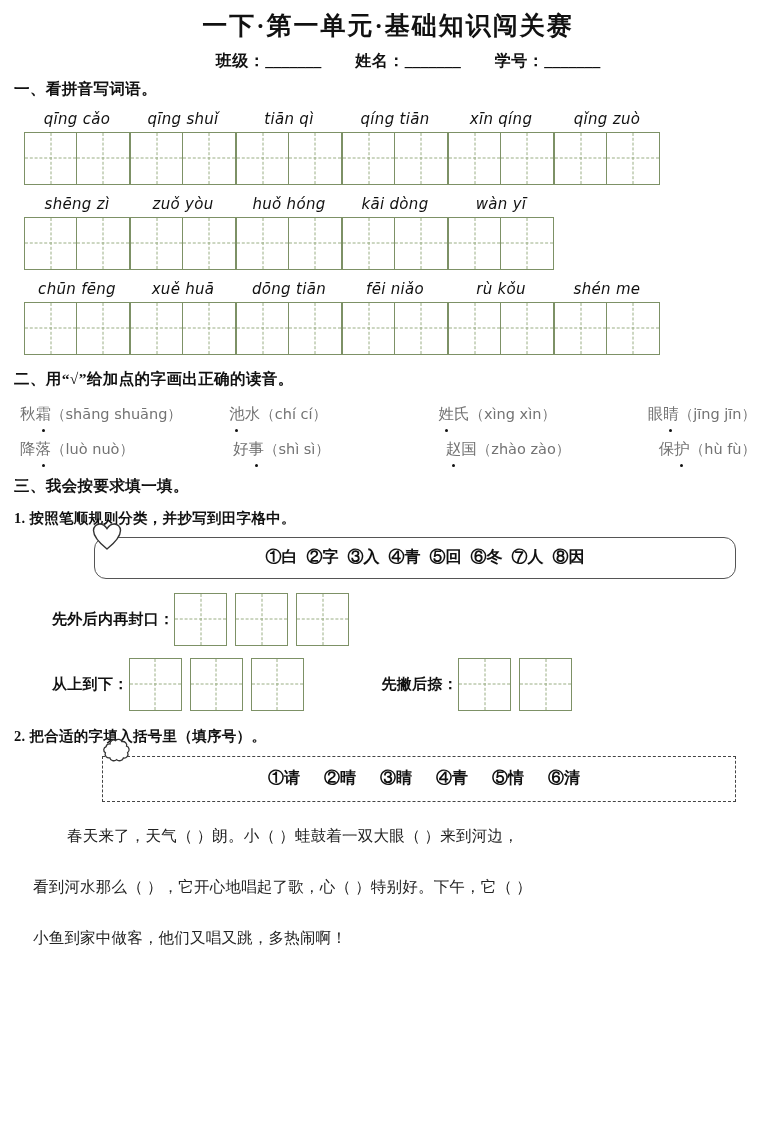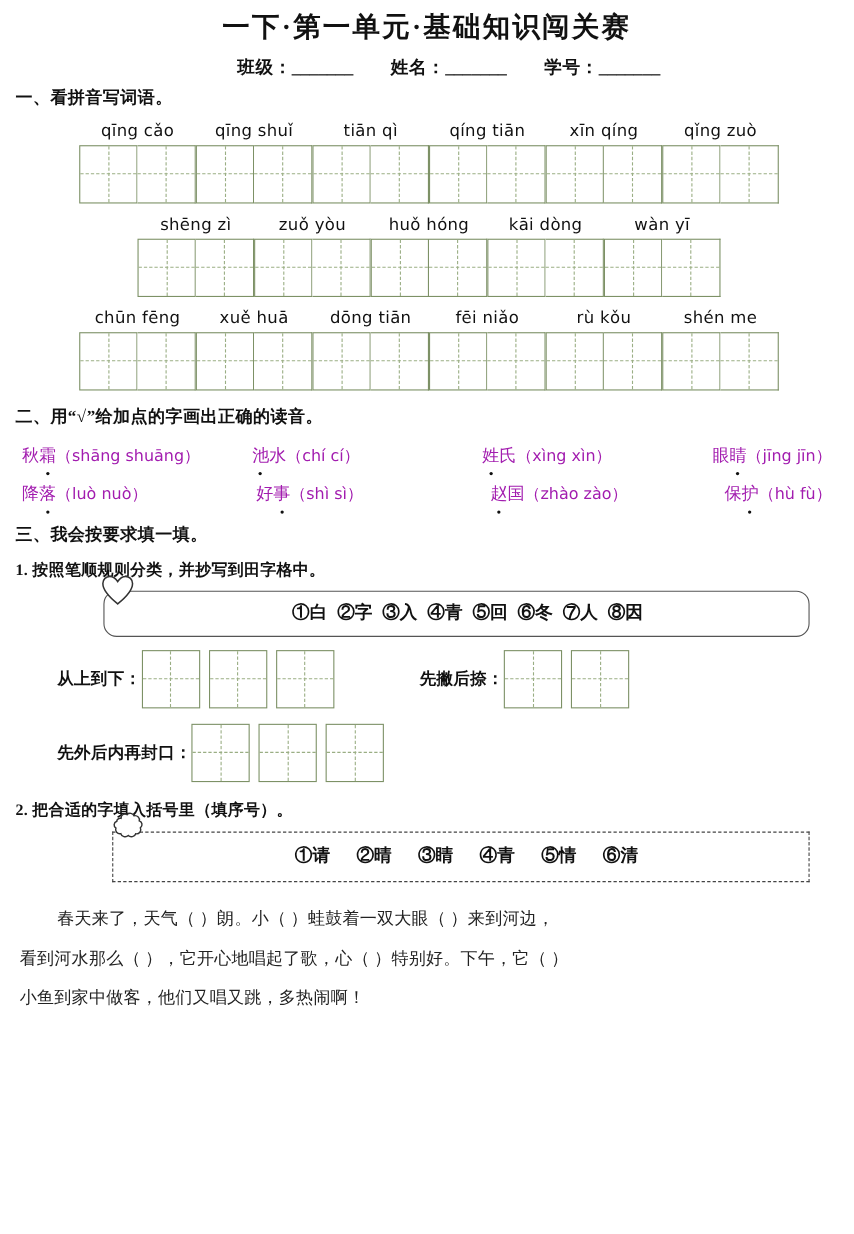--- a/index.html
+++ b/index.html
@@ -49,23 +49,24 @@
   }
   .sub-head {
     font-size: 14.5px;
     font-weight: bold;
     letter-spacing: 0.3px;
   }
 
   
   .pin-row {
     display:flex;
-    justify-content: center;
+    justify-content: flex-start;
     margin-top: 10px;
     padding: 0 6px 0 10px;
+    font-style: italic;
   }
   .pin-item { display:flex; flex-direction:column; align-items:center; }
   .pin-text {
     font-family: "DejaVu Sans", sans-serif;
     font-size: 15px;
     letter-spacing: 0.3px;
     white-space: nowrap;
     margin-bottom: 4px;
     color:#111;
   }
@@ -95,21 +96,21 @@
     border-top: 1px dashed #9aae84;
     transform: translateY(-0.5px);
   }
 
   
   .read-row {
     display:flex;
     font-size: 15.5px;
     margin-top: 14px;
     font-family: "Liberation Serif", "DejaVu Serif", serif;
-    color:#a21caf;
+    color:#737373;
     padding: 0 6px;
   }
   .read-item { white-space: nowrap; }
   .han { position: relative; display:inline-block; }
   .dotted::after {
     content:"";
     position:absolute;
     left:50%;
     bottom: -7px;
     width: 3px; height:3px;
@@ -181,21 +182,21 @@
 
   
   .passage {
     margin-top: 16px;
     font-size: 15.5px;
     line-height: 2.35;
     color:#222;
     padding: 0 4px;
     letter-spacing: 0.2px;
   }
-  .passage p { margin: 0; white-space: nowrap; }
+  .passage p { margin: 15px; white-space: nowrap; }
 </style>
 </head>
 <body>
 
 <div class="page">
 
   <div class="title">一下·第一单元·基础知识闯关赛</div>
 
   <div class="info-line">
     <span class="info-item"><span>班级：</span><span class="blank-ul">_______</span></span>
@@ -362,38 +363,38 @@
         <span>③入</span>
         <span>④青</span>
         <span>⑤回</span>
         <span>⑥冬</span>
         <span>⑦人</span>
         <span>⑧因</span>
       </div>
   </div>
 
   <div id="stroke-rows">
+      <div class="stroke-row" style="padding-left: 38px; margin-top: 14px;">
+        <span class="stroke-label">先外后内再封口：</span>
+        <div class="single-grid">
+          <div class="cell-single"></div>
+          <div class="cell-single"></div>
+          <div class="cell-single"></div>
+        </div>
+      </div>
       <div class="stroke-row" style="padding-left: 38px;">
         <span class="stroke-label">从上到下：</span>
         <div class="single-grid">
           <div class="cell-single"></div>
           <div class="cell-single"></div>
           <div class="cell-single"></div>
         </div>
         <span style="width: 78px;"></span>
         <span class="stroke-label">先撇后捺：</span>
         <div class="single-grid">
-          <div class="cell-single"></div>
-          <div class="cell-single"></div>
-        </div>
-      </div>
-      <div class="stroke-row" style="padding-left: 38px; margin-top: 14px;">
-        <span class="stroke-label">先外后内再封口：</span>
-        <div class="single-grid">
-          <div class="cell-single"></div>
           <div class="cell-single"></div>
           <div class="cell-single"></div>
         </div>
       </div>
     </div>
 
   <div class="sub-head" style="margin-top:16px;">2. 把合适的字填入括号里（填序号）。</div>
 
   <div class="dash-box-wrap">
     <svg class="cloud" viewBox="0 0 38 34">

